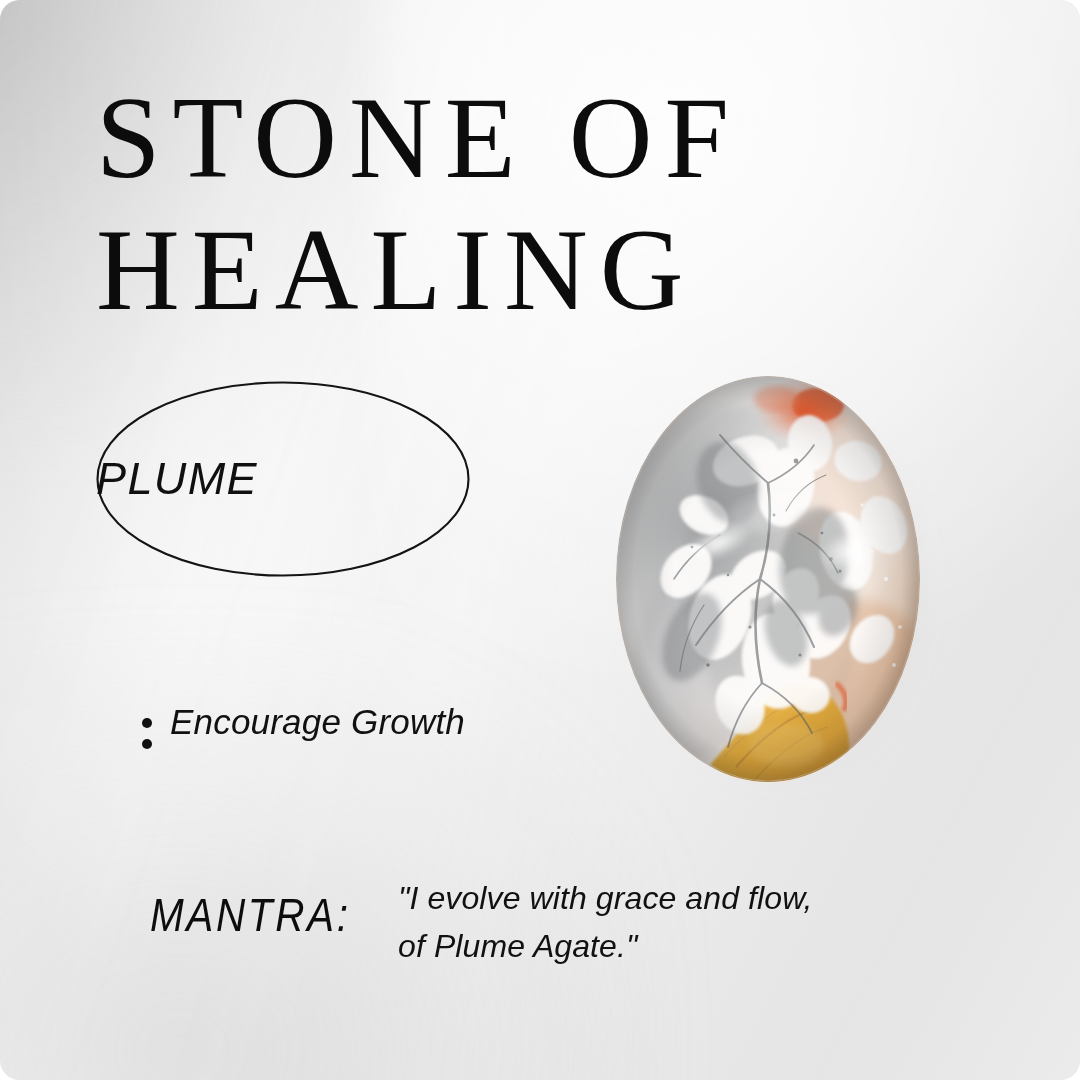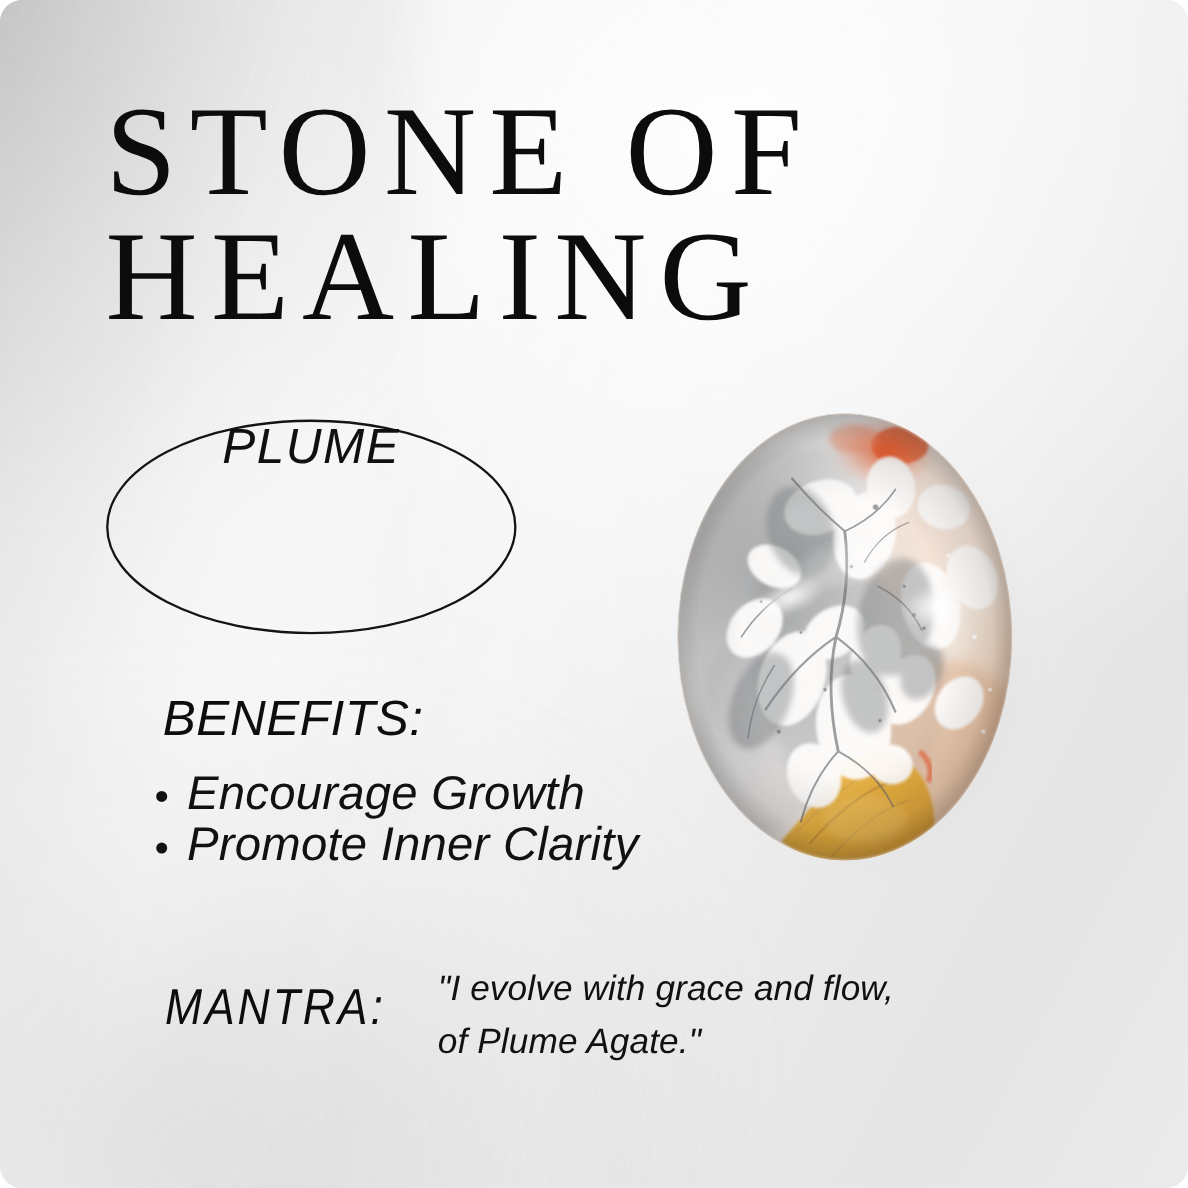--- a/index.html
+++ b/index.html
@@ -111,40 +111,41 @@
     font-family: "Liberation Serif", "DejaVu Serif", serif;
     font-weight: 400;
     font-size: 116px;
     line-height: 0.98;
     letter-spacing: 12px;
     color: #0c0c0c;
     white-space: nowrap;
     margin: 0;
   }
   .title-line.second {
+    margin-top: 18px;
   }
 
   
   .badge {
     position: absolute;
     left: 96px;
     top: 381px;
     width: 374px;
     height: 196px;
   }
   .badge svg {
     position: absolute;
     inset: 0;
     display: block;
   }
   .badge-text {
     position: absolute;
     inset: 0;
     display: flex;
-    flex-direction: column;
+    flex-direction: row;
     align-items: center;
     justify-content: flex-start;
     gap: 2px;
   }
   .badge-text span {
     font-family: "Liberation Sans", sans-serif;
     font-style: italic;
     font-weight: 400;
     font-size: 45px;
     line-height: 1.12;
@@ -171,21 +172,21 @@
     top: 698px;
     margin: 0;
     padding: 0;
     list-style: none;
   }
   .benefits-list li {
     display: flex;
     align-items: baseline;
     font-style: italic;
     font-weight: 400;
-    font-size: 43px;
+    font-size: 35px;
     line-height: 47px;
     letter-spacing: 0.2px;
     color: #111111;
     white-space: nowrap;
   }
   .bullet-dot {
     display: inline-block;
     width: 10px;
     height: 10px;
     border-radius: 50%;
@@ -259,29 +260,27 @@
 
   <div class="badge">
     <svg viewBox="0 0 374 196" xmlns="http://www.w3.org/2000/svg">
       <ellipse cx="187" cy="98" rx="185.5" ry="96.5" fill="none" stroke="#141414" stroke-width="2.1"></ellipse>
     </svg>
     <div class="badge-text">
       <span>PLUME</span>
     </div>
   </div>
 
-  <div class="benefits-heading">BENEFITS:</div>
   <ul class="benefits-list">
     <li>
       <span class="bullet-dot"></span>
       <span>Encourage Growth</span>
     </li>
     <li>
       <span class="bullet-dot"></span>
-      <span>Promote Inner Clarity</span>
     </li>
   </ul>
 
   <div class="mantra-label">MANTRA:</div>
   <div class="mantra-quote">
     <p>"I evolve with grace and flow,</p>
     <p>of Plume Agate."</p>
   </div>
 
   <div class="stone-wrap">

